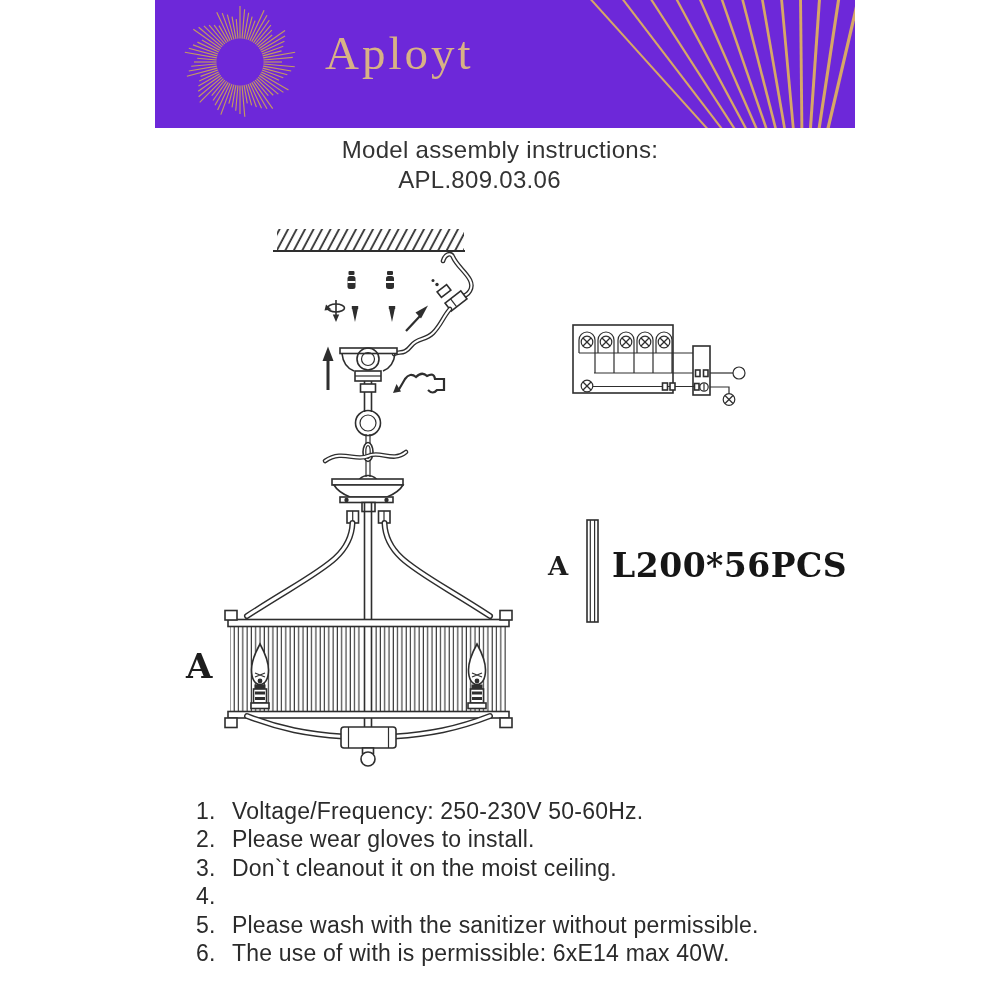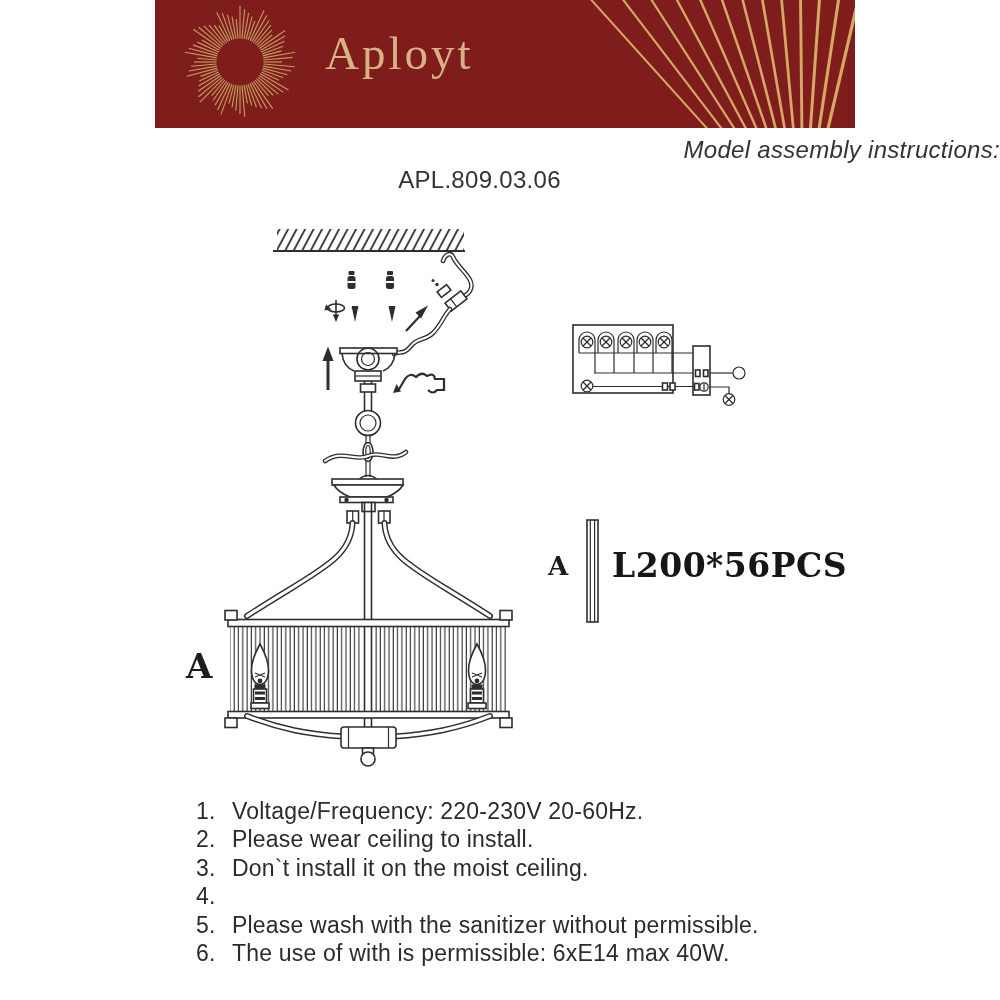--- a/index.html
+++ b/index.html
@@ -1,24 +1,24 @@
 <!DOCTYPE html>
 <html><head>
 <meta charset="utf-8">
 <style>
   html,body{margin:0;padding:0;background:#fff;}
   body{width:1000px;height:1000px;position:relative;font-family:"Liberation Sans",sans-serif;overflow:hidden;}
 
-  .banner{position:absolute;left:155px;top:0;width:700px;height:128px;background:#7f1d1d;overflow:hidden;}
+  .banner{position:absolute;left:155px;top:0;width:700px;height:128px;background:#6d28d9;overflow:hidden;}
   .banner svg{position:absolute;left:0;top:0;}
   .brand{position:absolute;left:170px;top:30px;font-family:"Liberation Serif",serif;
          font-size:47px;line-height:1;color:#d8b285;letter-spacing:3px;font-weight:400;}
 
-  .title-line1{position:absolute;left:0;top:136px;width:1000px;text-align:right;
-               font-size:24px;color:#333;letter-spacing:0.3px;font-style:italic;}
+  .title-line1{position:absolute;left:0;top:136px;width:1000px;text-align:center;
+               font-size:24px;color:#333;letter-spacing:0.3px;}
   .title-line2{position:absolute;left:0;top:166px;width:959px;text-align:center;
                font-size:24px;color:#333;letter-spacing:0.3px;}
 
   .diagram-svg{position:absolute;left:0;top:200px;width:1000px;height:600px;}
 
   .label-a-drum{position:absolute;left:186px;top:649px;font-family:"DejaVu Serif","Liberation Serif",serif;
                 font-weight:bold;font-size:34px;color:#1d1d1d;line-height:1;}
   .label-a-part{position:absolute;left:548px;top:553px;font-family:"DejaVu Serif","Liberation Serif",serif;
                 font-weight:bold;font-size:26px;color:#1d1d1d;line-height:1;}
   .part-spec{position:absolute;left:612px;top:549px;font-family:"DejaVu Serif","Liberation Serif",serif;
@@ -346,29 +346,29 @@
     </g>
   </svg>
 
   <div class="label-a-drum">A</div>
   <div class="label-a-part">A</div>
   <div class="part-spec">L200*56PCS</div>
 
   <ol class="instructions">
     <li>
       <span class="num">1.</span>
-      <span class="txt">Voltage/Frequency: 220-230V 20-60Hz.</span>
+      <span class="txt">Voltage/Frequency: 250-230V 50-60Hz.</span>
     </li>
     <li>
       <span class="num">2.</span>
-      <span class="txt">Please wear ceiling to install.</span>
+      <span class="txt">Please wear gloves to install.</span>
     </li>
     <li>
       <span class="num">3.</span>
-      <span class="txt">Don`t install it on the moist ceiling.</span>
+      <span class="txt">Don`t cleanout it on the moist ceiling.</span>
     </li>
     <li>
       <span class="num">4.</span>
     </li>
     <li>
       <span class="num">5.</span>
       <span class="txt">Please wash with the sanitizer without permissible.</span>
     </li>
     <li>
       <span class="num">6.</span>

